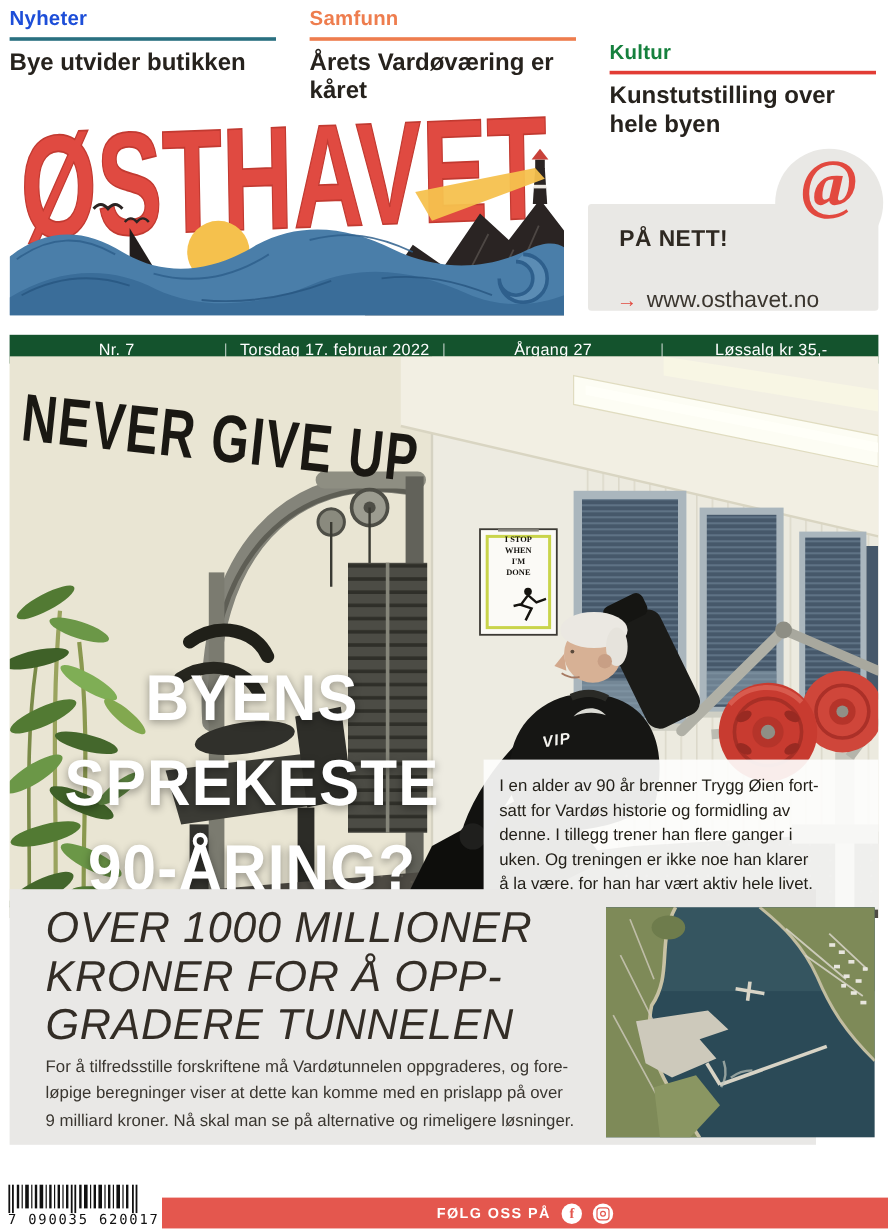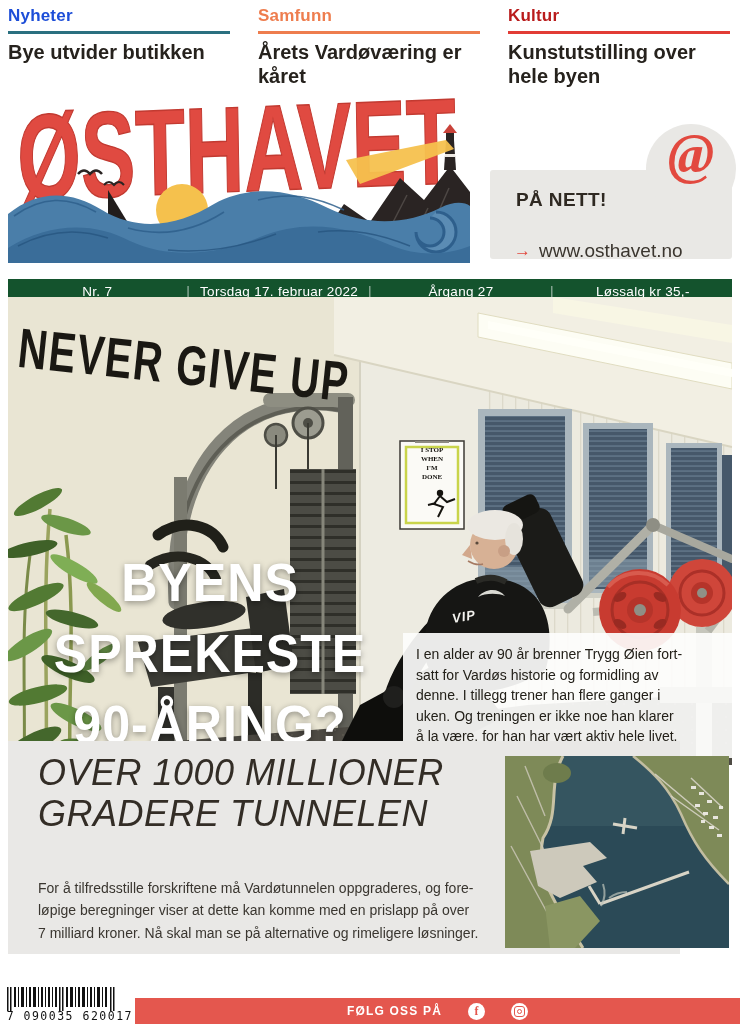--- a/index.html
+++ b/index.html
@@ -6,21 +6,21 @@
   .page{position:relative;width:740px;height:1024px;background:#ffffff;overflow:hidden;
         font-family:"Liberation Sans",sans-serif;}
 
   
   .teasers{position:absolute;left:8px;top:6px;width:724px;display:flex;}
   .teaser{width:222px;margin-right:28px;}
   .teaser:last-child{margin-right:0;}
   .kicker{font-size:17px;font-weight:bold;letter-spacing:.2px;}
   .teaser:nth-child(1) .kicker{color:#1d4ed8;}
   .teaser:nth-child(2) .kicker{color:#ee7d4e;}
-  .teaser:nth-child(3) .kicker{color:#b91c1c;}
+  .teaser:nth-child(3) .kicker{color:#15803d;margin-top:28px;}
   .krule{height:3px;margin-top:5px;}
   .teaser:nth-child(1) .krule{background:#2a7080;}
   .teaser:nth-child(2) .krule{background:#ee7d4e;}
   .teaser:nth-child(3) .krule{background:#e23c35;}
   .ttitle{margin-top:7px;font-size:20px;font-weight:bold;color:#26221d;line-height:1.18;}
 
   
   .masthead{position:absolute;left:8px;top:96px;width:724px;height:167px;}
   .logo-text{position:absolute;left:8px;top:-8px;font-weight:bold;font-size:86px;
              color:#e04a41;-webkit-text-stroke:1px #c23a31;letter-spacing:0;
@@ -67,21 +67,21 @@
                 color:#332d26;letter-spacing:.5px;white-space:nowrap;}
   .art-body{position:absolute;left:30px;top:136px;font-size:14px;line-height:1.6;color:#3a3630;}
   .art-body div{white-space:nowrap;}
   .aerial{position:absolute;left:497px;top:15px;}
 
   
   .barcode{position:absolute;left:5px;top:987px;}
   .barcode-digits{position:absolute;left:3px;top:1009px;width:130px;
                   font-family:"DejaVu Sans Mono",monospace;font-size:11.5px;letter-spacing:1.5px;color:#111;text-align:right;}
   .followbar{position:absolute;left:135px;top:998px;width:605px;height:26px;background:#e4574e;
-             display:flex;align-items:center;justify-content:center;gap:26px;}
+             display:flex;align-items:center;justify-content:center;gap:9px;}
   .follow-label{color:#ffffff;font-size:12px;font-weight:bold;letter-spacing:1.2px;}
   .soc{width:17px;height:17px;border-radius:50%;background:#ffffff;display:flex;align-items:center;
        justify-content:center;cursor:pointer;}
   .fb-glyph{color:#e4574e;font-family:"Liberation Serif",serif;font-weight:bold;font-size:12px;line-height:1;}
   .ig-glyph{width:9px;height:9px;border:1.6px solid #e4574e;border-radius:3px;position:relative;}
   .ig-glyph:after{content:"";position:absolute;left:2.2px;top:2.2px;width:3px;height:3px;
                   border:1.2px solid #e4574e;border-radius:50%;}
 </style>
 </head>
 <body>
@@ -329,26 +329,27 @@
       <div>satt for Vardøs historie og formidling av</div>
       <div>denne. I tillegg trener han flere ganger i</div>
       <div>uken. Og treningen er ikke noe han klarer</div>
       <div>å la være, for han har vært aktiv hele livet.</div>
     </div>
   </figure>
 
   <section class="article">
     <div class="art-headline">
       <div>OVER 1000 MILLIONER</div>
+      <div>KRONER FOR Å OPP-</div>
       <div>GRADERE TUNNELEN</div>
     </div>
     <div class="art-body">
       <div>For å tilfredsstille forskriftene må Vardøtunnelen oppgraderes, og fore-</div>
       <div>løpige beregninger viser at dette kan komme med en prislapp på over</div>
-      <div>7 milliard kroner. Nå skal man se på alternative og rimeligere løsninger.</div>
+      <div>9 milliard kroner. Nå skal man se på alternative og rimeligere løsninger.</div>
     </div>
     <svg class="aerial" width="224" height="192" viewBox="0 0 224 192">
       <rect width="224" height="192" fill="#2b4a57"></rect>
       <rect width="224" height="70" fill="#3a5a64" opacity=".7"></rect>
       <g>
         <path d="M0,0 L58,0 C42,30 56,55 38,82 C30,120 50,148 78,192 L0,192 Z" fill="#7e8a58"></path>
         <path d="M58,0 C42,30 56,55 38,82 C30,120 50,148 78,192" fill="none" stroke="#c8c2a4" stroke-width="3"></path>
         <path d="M12,40 L52,120 M6,90 L44,160 M20,10 L40,60" stroke="#cfcabc" stroke-width="1.4" opacity=".8"></path>
         <polygon points="25,95 85,86 102,102 78,110 92,126 55,142 33,130" fill="#cdc9bb"></polygon>
         <polygon points="40,150 75,140 95,165 70,192 45,192" fill="#8a9662"></polygon>

